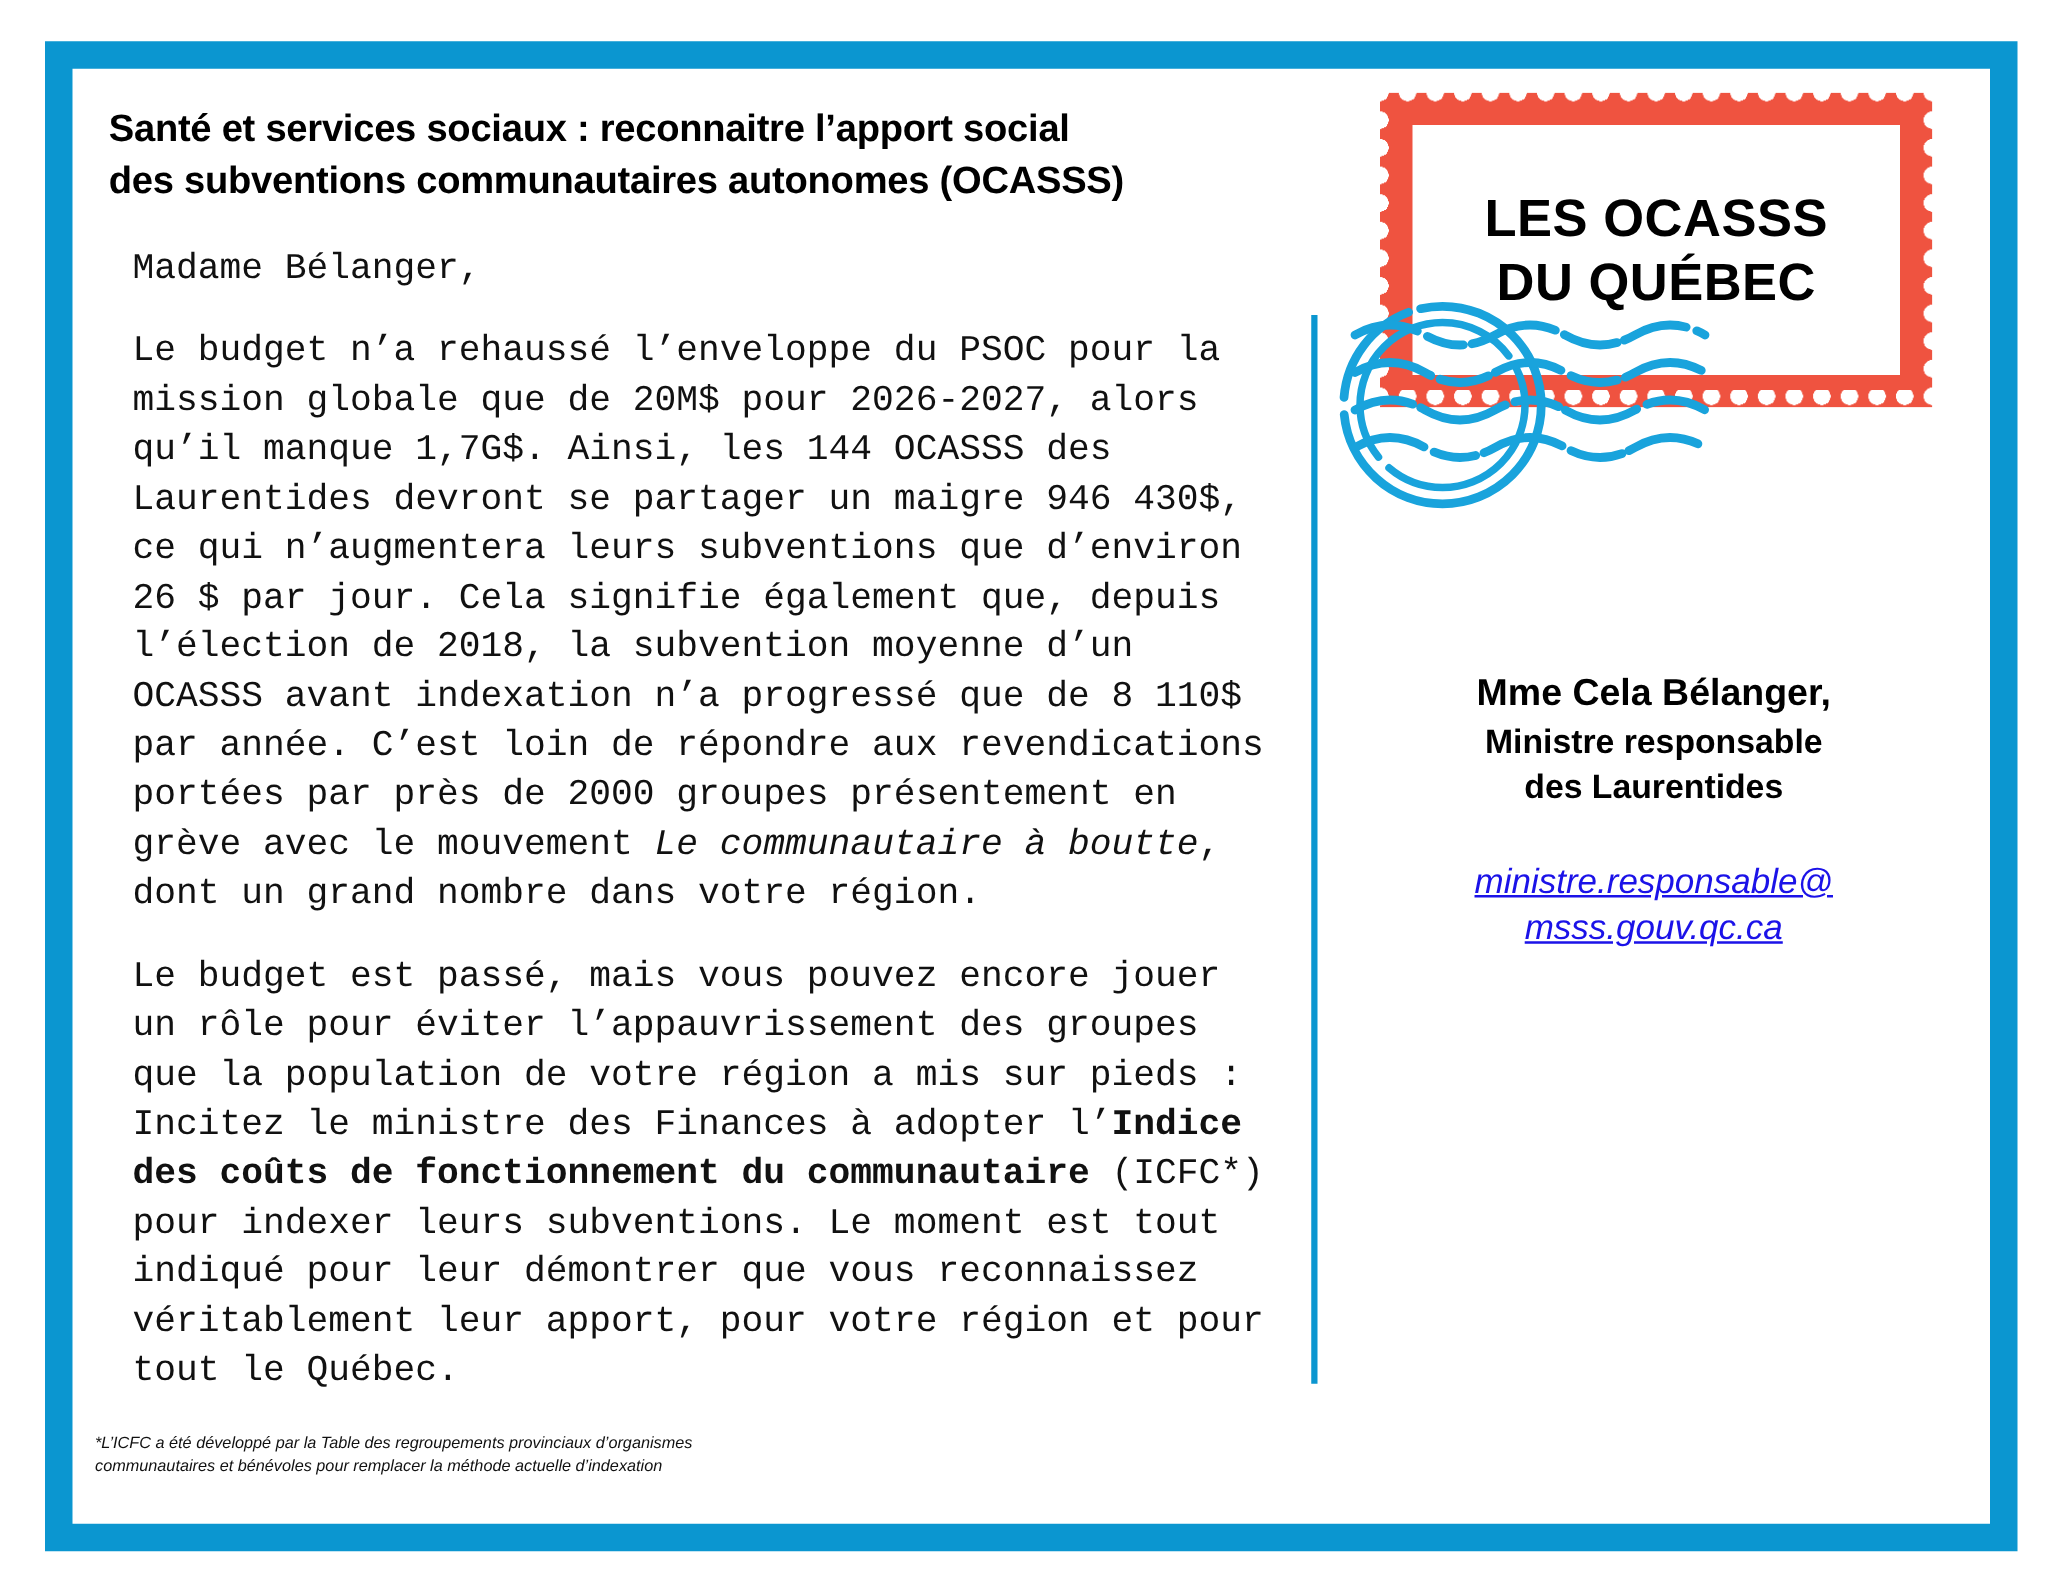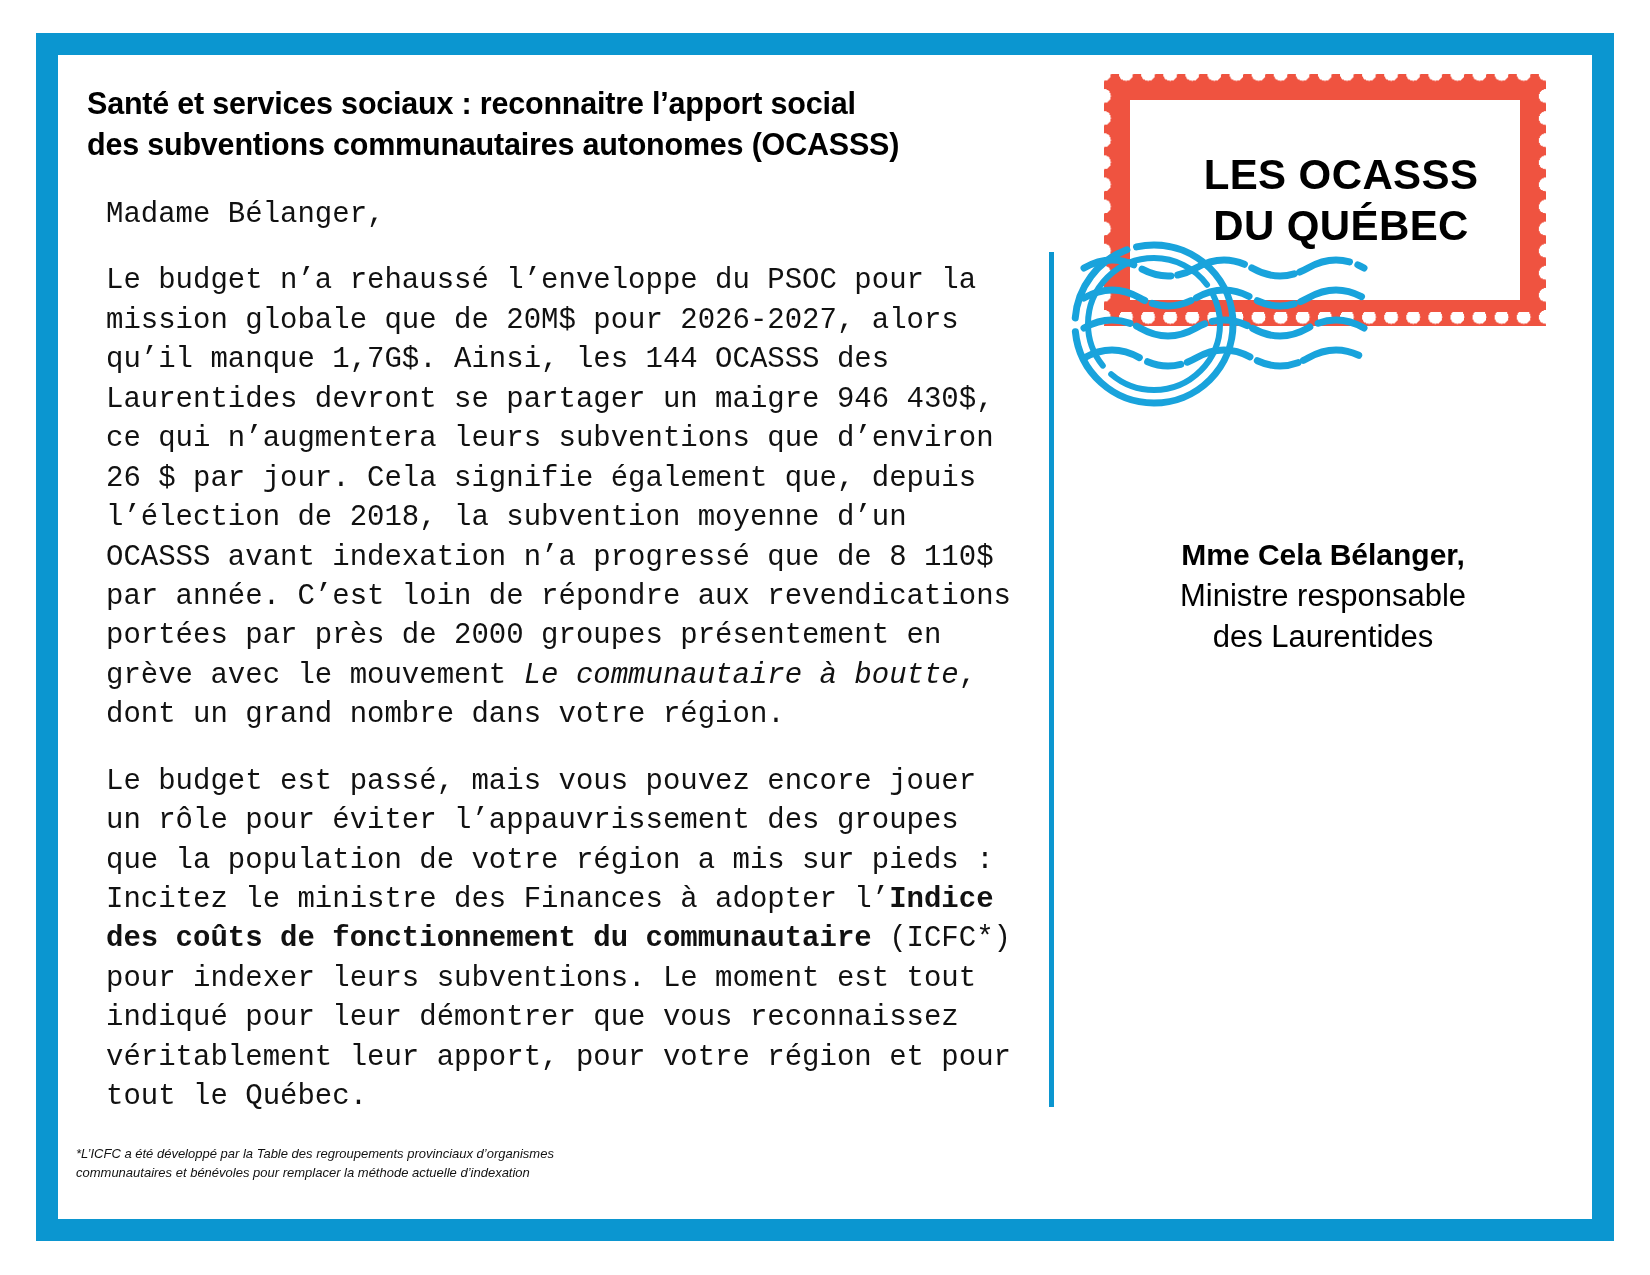--- a/index.html
+++ b/index.html
@@ -155,21 +155,20 @@
     display: flex;
     flex-direction: column;
     align-items: center;
     justify-content: center;
     text-align: center;
     font-size: 42px;
     font-weight: bold;
     line-height: 1.22;
     color: #000000;
     letter-spacing: 0.4px;
-    padding-left: 16px;
   }
   .cancel-mark {
     position: absolute;
     left: -60px;
     top: 150px;
     width: 360px;
     height: 200px;
     pointer-events: none;
   }
 
@@ -181,22 +180,22 @@
     width: 470px;
     text-align: center;
     color: #000000;
   }
   .contact .name {
     font-size: 30px;
     font-weight: bold;
     line-height: 1.32;
   }
   .contact .role {
-    font-size: 31px;
-    font-weight: normal;
+    font-size: 27px;
+    font-weight: bold;
     line-height: 1.34;
   }
   .contact .email {
     margin-top: 40px;
     font-size: 28px;
     font-style: italic;
     line-height: 1.32;
     color: #1b12e8;
   }
   .contact .email span {
@@ -256,20 +255,24 @@
                 <path d="M40 104 q28 -16 56 0 t56 0 t56 0 t56 0 t56 0" stroke-width="7" stroke-dasharray="48 7 72 8 36 6 60 9"></path>
                 <path d="M40 134 q28 -16 56 0 t56 0 t56 0 t56 0 t56 0" stroke-width="7" stroke-dasharray="58 9 34 7 66 8 42 6"></path>
               </g>
             </svg>
           </div>
 
           <div class="contact">
             <div class="name">Mme Cela Bélanger,</div>
             <div class="role">Ministre responsable</div>
             <div class="role">des Laurentides</div>
+            <div class="email">
+              <span>ministre.responsable@</span>
+              <span>msss.gouv.qc.ca</span>
+            </div>
           </div>
 
         </div>
 
       </div>
     </div>
   </div>
 </div>
 
 </body></html>

